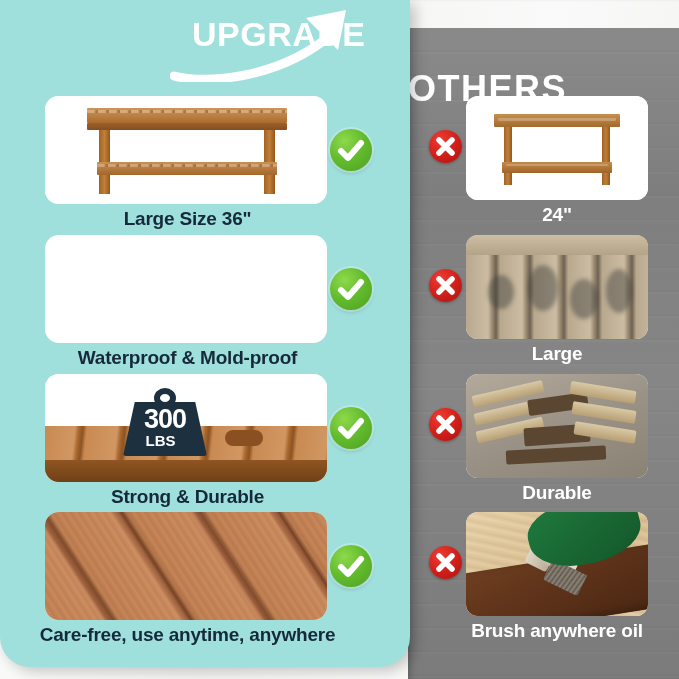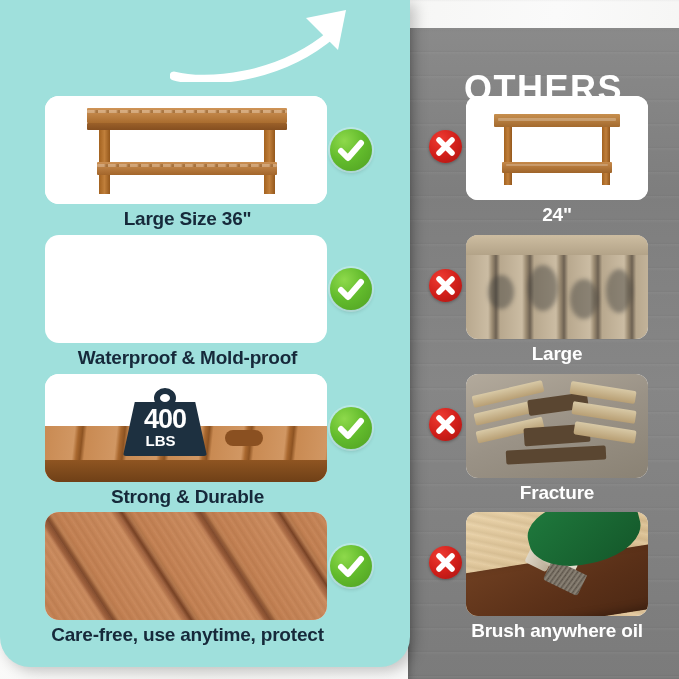--- a/index.html
+++ b/index.html
@@ -28,21 +28,21 @@
     position:absolute; left:408px; top:28px; width:271px; height:651px;
     background:
       repeating-linear-gradient(180deg,
         rgba(255,255,255,0.045) 0px, rgba(255,255,255,0.0) 3px,
         rgba(0,0,0,0.0) 22px, rgba(0,0,0,0.035) 24px),
       linear-gradient(180deg,#8a8a8a 0%,#7e7e7e 25%,#868686 55%,#7b7b7b 100%);
     box-shadow:inset 6px 0 10px -6px rgba(0,0,0,0.35);
   }
   #others-title{
     position:absolute; left:0; right:0; top:40px;
-    text-align:center; color:#ffffff;
+    text-align:left; color:#ffffff;
     font-size:36px; font-weight:bold; letter-spacing:1.5px;
   }
 
   
   #brand-panel{
     position:absolute; left:0; top:0; width:410px; height:667px;
     background:#9fe0dc;
     border-radius:0 0 30px 30px;
     box-shadow:5px 4px 14px rgba(0,0,0,0.22);
   }
@@ -289,21 +289,21 @@
         <div class="frac-slat" style="left:106px;top:32px;width:64px;height:13px;transform:rotate(9deg);"></div>
         <div class="frac-slat" style="left:108px;top:52px;width:62px;height:13px;transform:rotate(9deg);"></div>
         <div class="frac-dark" style="left:40px;top:74px;width:100px;height:14px;transform:rotate(-3deg);"></div>
       </div>
     </div>
     <div class="badge-x">
       <svg viewBox="0 0 33 33">
           <path d="M10 10 L23 23 M23 10 L10 23" stroke="#fff" stroke-width="5.5" stroke-linecap="round"></path>
         </svg>
     </div>
-    <div class="label-right">Fracture</div>
+    <div class="label-right">Durable</div>
   </div>
 
   <div class="row row-right" style="top:512px;">
     <div class="card-right">
       <div class="art">
         <div class="oil-bg"></div>
         <div class="oil-wet"></div>
         <div class="brush-handle"></div>
         <div class="brush-ferrule"></div>
         <div class="brush-bristle"></div>
@@ -318,20 +318,21 @@
     <div class="label-right">Brush anywhere oil</div>
   </div>
 
   <div id="brand-panel">
 
     <div id="brand-header">
       <svg id="brand-arrow" viewBox="0 0 215 78">
         <path d="M4 72 C34 80, 108 76, 162 30" stroke="#ffffff" stroke-width="9" fill="none" stroke-linecap="round"></path>
         <path d="M136 14 L176 6 L168 46 Z" fill="#ffffff"></path>
       </svg>
+      <div id="brand-upgrade">UPGRADE</div>
     </div>
 
     <div class="row row-left" style="top:96px;">
       <div class="card-left">
         <div class="art">
           <div style="position:absolute;inset:0;background:#ffffff;"></div>
           <div class="bench" style="left:42px;top:12px;width:200px;height:88px;">
             <div class="plank" style="left:0;top:0;width:200px;height:15px;background:linear-gradient(180deg,#cf9457,#a96c2e);"></div>
             <div class="plank" style="left:0;top:2px;width:200px;height:3px;background:repeating-linear-gradient(90deg,rgba(255,255,255,0.28) 0px,rgba(255,255,255,0.28) 7px,rgba(0,0,0,0.14) 9px,rgba(0,0,0,0.14) 11px);"></div>
             <div class="plank" style="left:0;top:15px;width:200px;height:7px;background:linear-gradient(180deg,#9b6029,#854f20);"></div>
@@ -392,21 +393,21 @@
       <div class="card-left">
         <div class="art">
           <div style="position:absolute;inset:0;background:#ffffff;"></div>
           <div style="position:absolute;left:0;top:52px;width:282px;height:56px;
                       background:repeating-linear-gradient(96deg,#c98a52 0px,#d19763 30px,#a9682f 34px,#8d5322 38px,#c98a52 42px);"></div>
           <div style="position:absolute;left:0;top:86px;width:282px;height:22px;background:linear-gradient(180deg,#8f5522,#6f4017);"></div>
           <div style="position:absolute;left:180px;top:56px;width:38px;height:16px;border-radius:8px;background:#8a5021;"></div>
           <div class="weight">
             <div class="weight-ring"></div>
             <div class="weight-body"></div>
-            <div class="weight-num">400</div>
+            <div class="weight-num">300</div>
             <div class="weight-lbs">LBS</div>
           </div>
         </div>
       </div>
       <div class="badge-check">
         <svg viewBox="0 0 42 42">
             <path d="M11 22 L18 29 L31 14" stroke="#fff" stroke-width="6" fill="none" stroke-linecap="round" stroke-linejoin="round"></path>
           </svg>
       </div>
       <div class="label-left">Strong &amp; Durable</div>
@@ -416,17 +417,17 @@
       <div class="card-left">
         <div class="art">
           <div class="deck-dry"></div>
         </div>
       </div>
       <div class="badge-check">
         <svg viewBox="0 0 42 42">
             <path d="M11 22 L18 29 L31 14" stroke="#fff" stroke-width="6" fill="none" stroke-linecap="round" stroke-linejoin="round"></path>
           </svg>
       </div>
-      <div class="label-left">Care-free, use anytime, protect</div>
+      <div class="label-left">Care-free, use anytime, anywhere</div>
     </div>
 
   </div>
 </div>
 
 </body></html>

